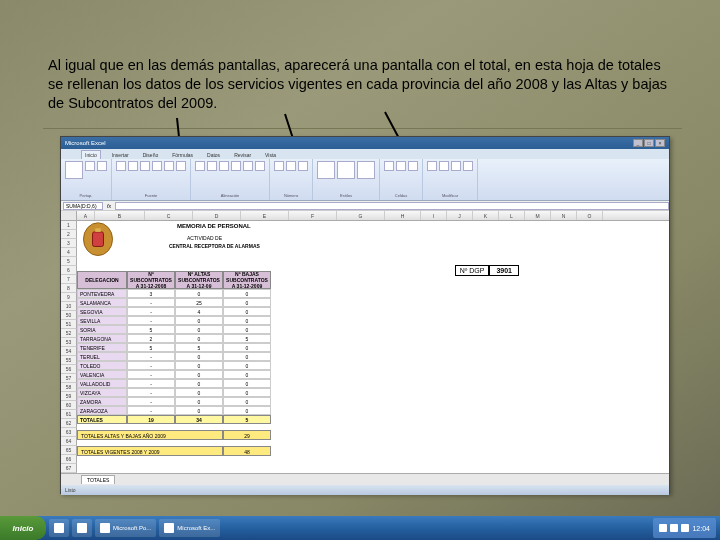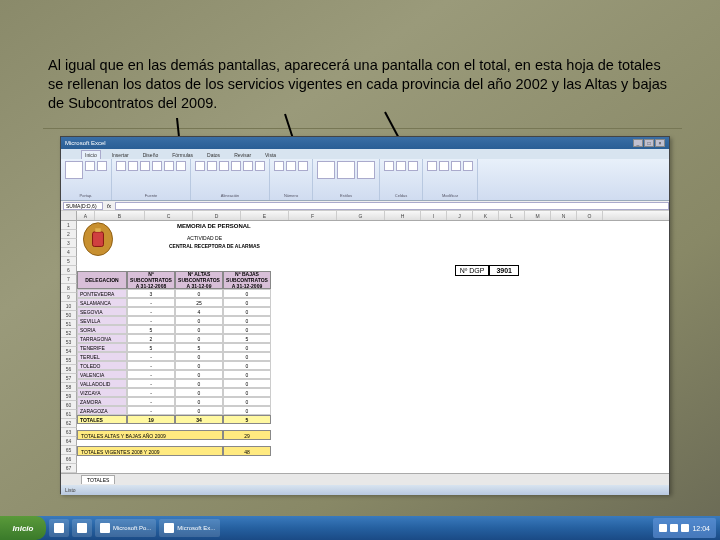--- a/index.html
+++ b/index.html
@@ -58,21 +58,21 @@
   .task-item { background: rgba(255,255,255,0.15); height: 18px; margin-left: 3px; padding: 0 5px; border-radius: 2px; display: flex; align-items: center; gap: 3px; font-size: 6px; }
   .task-item i { width: 10px; height: 10px; background: #fff; border-radius: 1px; }
   .tray { margin-left: auto; background: rgba(100,150,220,0.6); height: 20px; padding: 0 6px; display: flex; align-items: center; gap: 3px; border-radius: 2px; }
   .tray i { width: 8px; height: 8px; background: #fff; border-radius: 1px; }
   .arrow { position: absolute; width: 2px; background: #000; transform-origin: top center; }
   .arrow::after { content: ''; position: absolute; bottom: -1px; left: -3px; border-left: 4px solid transparent; border-right: 4px solid transparent; border-top: 8px solid #000; }
 </style>
 </head>
 <body>
 
-<div class="slide-text">Al igual que en las demás pantallas, aparecerá una pantalla con el total, en esta hoja de totales se rellenan los datos de los servicios vigentes en cada provincia del año 2002 y las Altas y bajas de Subcontratos  del 2009.</div>
+<div class="slide-text">Al igual que en las demás pantallas, aparecerá una pantalla con el total, en esta hoja de totales se rellenan los datos de los servicios vigentes en cada provincia del año 2008 y las Altas y bajas de Subcontratos  del 2009.</div>
 <div class="slide-underline"></div>
 
 <div class="arrow" style="top:118px; left:176px; height:190px; transform: rotate(-6deg);"></div>
 <div class="arrow" style="top:114px; left:284px; height:198px; transform: rotate(-18deg);"></div>
 <div class="arrow" style="top:112px; left:384px; height:210px; transform: rotate(-28deg);"></div>
 
 <div class="excel-window">
   <div class="titlebar">
     <span>Microsoft Excel</span>
     <div class="win-controls">

